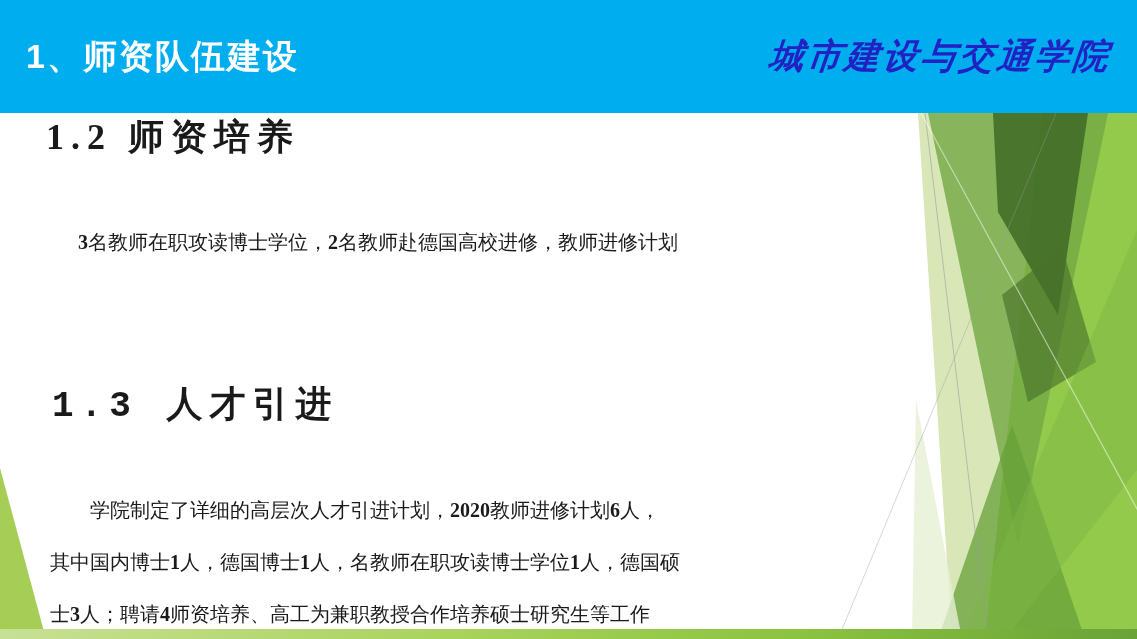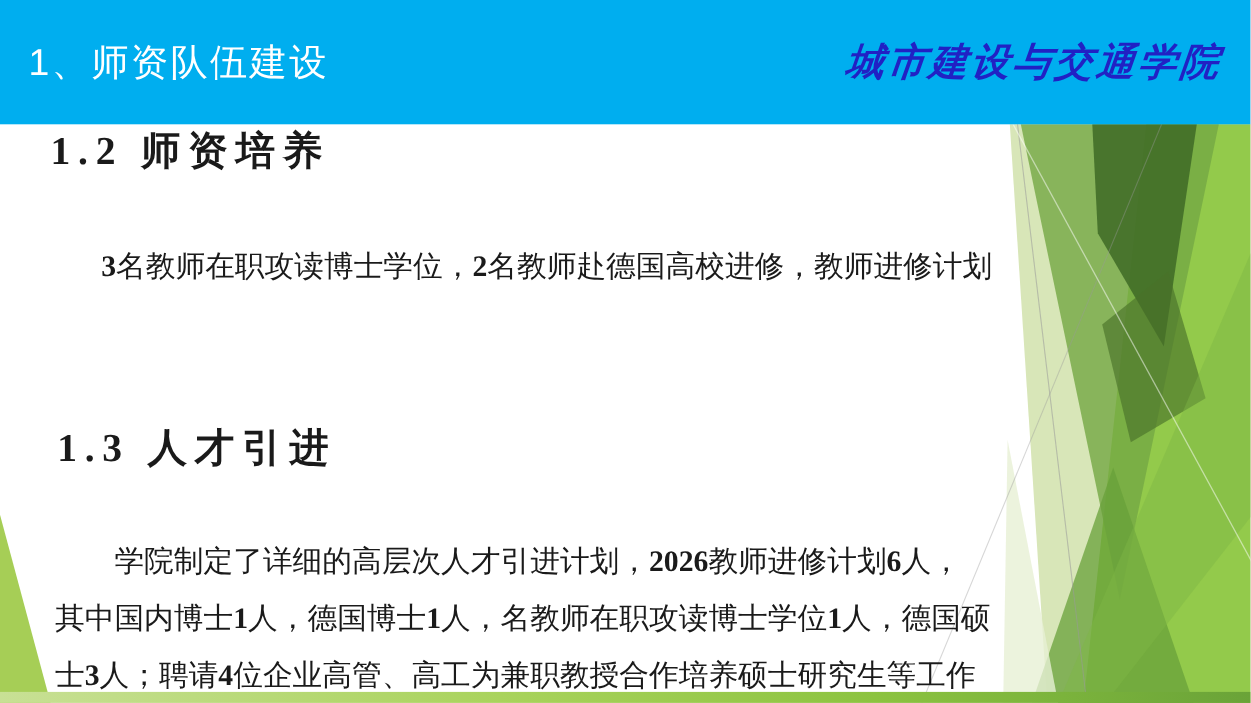--- a/index.html
+++ b/index.html
@@ -8,42 +8,42 @@
     overflow:hidden;font-family:"Liberation Serif",serif;
   }
   
   .header{
     position:absolute;top:0;left:0;right:0;height:113px;
     background:var(--header-bar,#00AEEF);
     display:flex;align-items:center;justify-content:space-between;
     padding:0 26px;box-sizing:border-box;z-index:3;
   }
   .header .title{
-    font-family:"Liberation Sans",sans-serif;font-weight:normal;
+    font-family:"Liberation Sans",sans-serif;font-weight:bold;
     font-size:34px;color:var(--header-title,#ffffff);letter-spacing:2px;white-space:nowrap;
   }
   .header .college{
     font-family:"Liberation Serif",serif;font-style:italic;font-weight:bold;
     font-size:35px;color:var(--college-name,#2121C4);letter-spacing:3px;
     transform:skewX(-6deg);white-space:nowrap;
   }
   
   .deco{position:absolute;top:0;left:0;width:1137px;height:639px;z-index:0;}
   
   .content{position:absolute;top:0;left:0;width:1137px;height:639px;z-index:2;color:var(--body-text,#1a1a1a);}
   .h-sec{
     position:absolute;font-size:36px;font-weight:bold;letter-spacing:7px;
     line-height:50px;white-space:nowrap;
   }
   #h-sec-1{left:46px;top:112px;}
-  #h-sec-2{left:52px;top:382px;}
+  #h-sec-2{left:52px;top:382px;font-family:Liberation Mono, monospace;}
   .para{position:absolute;}
   #para-1{left:38px;top:216px;}
   #para-2{left:50px;top:484px;}
-  .pline{white-space:nowrap;line-height:52px;font-size:27px;}
+  .pline{white-space:nowrap;line-height:52px;font-size:20px;}
   .pline.first{text-indent:2em;}
   .bnum{font-weight:bold;}
 </style>
 </head>
 <body>
 
 <div class="slide">
 
   <svg class="deco" viewBox="0 0 1137 639" preserveAspectRatio="none">
     <defs>
@@ -75,19 +75,19 @@
   </div>
 
   <div class="content">
     <div class="h-sec" id="h-sec-1">1.2 师资培养</div>
     <div class="para" id="para-1">
         <div class="pline first"><span class="bnum">3</span><span>名教师在职攻读博士学位，</span><span class="bnum">2</span><span>名教师赴德国高校进修，教师进修计划</span></div>
       </div>
 
     <div class="h-sec" id="h-sec-2">1.3 人才引进</div>
     <div class="para" id="para-2">
-        <div class="pline first"><span>学院制定了详细的高层次人才引进计划，</span><span class="bnum">2026</span><span>教师进修计划</span><span class="bnum">6</span><span>人，</span></div>
+        <div class="pline first"><span>学院制定了详细的高层次人才引进计划，</span><span class="bnum">2020</span><span>教师进修计划</span><span class="bnum">6</span><span>人，</span></div>
         <div class="pline"><span>其中国内博士</span><span class="bnum">1</span><span>人，德国博士</span><span class="bnum">1</span><span>人，名教师在职攻读博士学位</span><span class="bnum">1</span><span>人，德国硕</span></div>
-        <div class="pline"><span>士</span><span class="bnum">3</span><span>人；聘请</span><span class="bnum">4</span><span>位企业高管、高工为兼职教授合作培养硕士研究生等工作</span></div>
+        <div class="pline"><span>士</span><span class="bnum">3</span><span>人；聘请</span><span class="bnum">4</span><span>师资培养、高工为兼职教授合作培养硕士研究生等工作</span></div>
       </div>
   </div>
 
 </div>
 
 </body></html>

